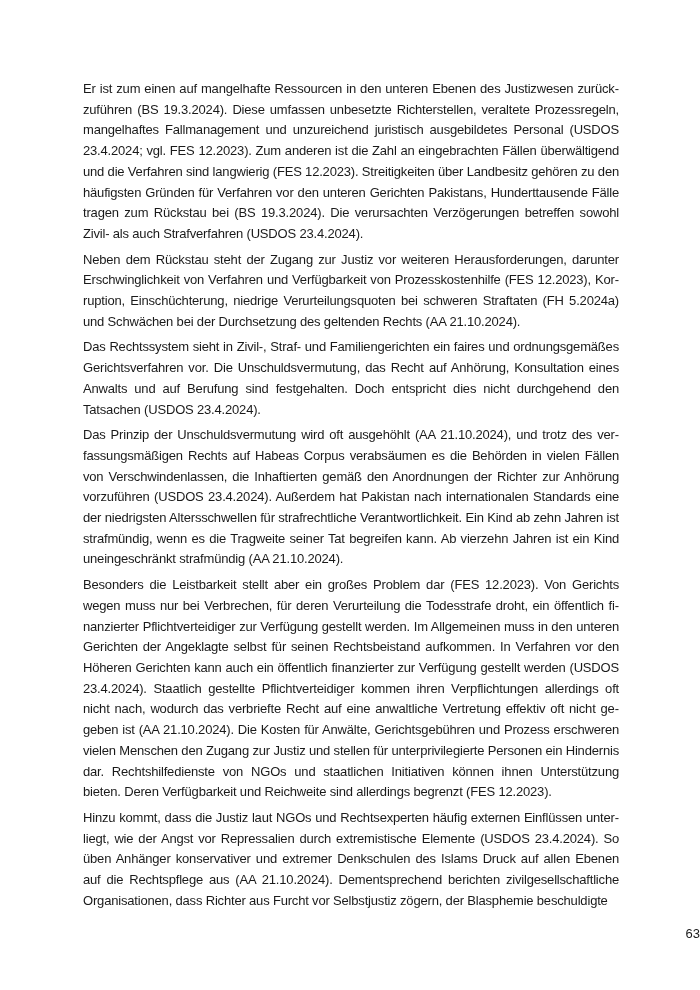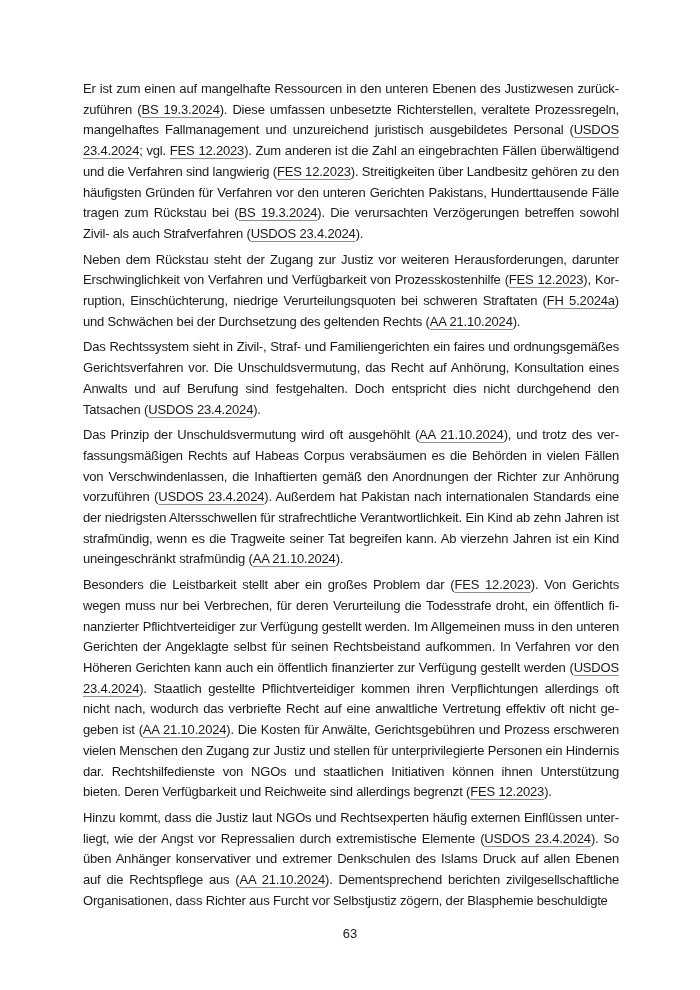--- a/index.html
+++ b/index.html
@@ -29,32 +29,31 @@
     margin: 0 0 5px 0;
     font-size: 13px;
     line-height: 20.7px;
     letter-spacing: -0.18px;
     color: #1a1a1a;
     text-align: justify;
     hyphens: manual;
     -webkit-hyphens: manual;
   }
   .cite {
-    text-decoration: underline;
     text-decoration-color: #8e8e8e;
     text-decoration-thickness: 1px;
     text-underline-offset: 2.5px;
     cursor: pointer;
   }
   .footer {
     position: absolute;
     left: 0;
     top: 926px;
     width: 100%;
-    text-align: center;
+    text-align: right;
     font-size: 13px;
     color: #1a1a1a;
   }
 </style>
 </head>
 <body>
 
 <div class="page">
   <div class="content">
 

